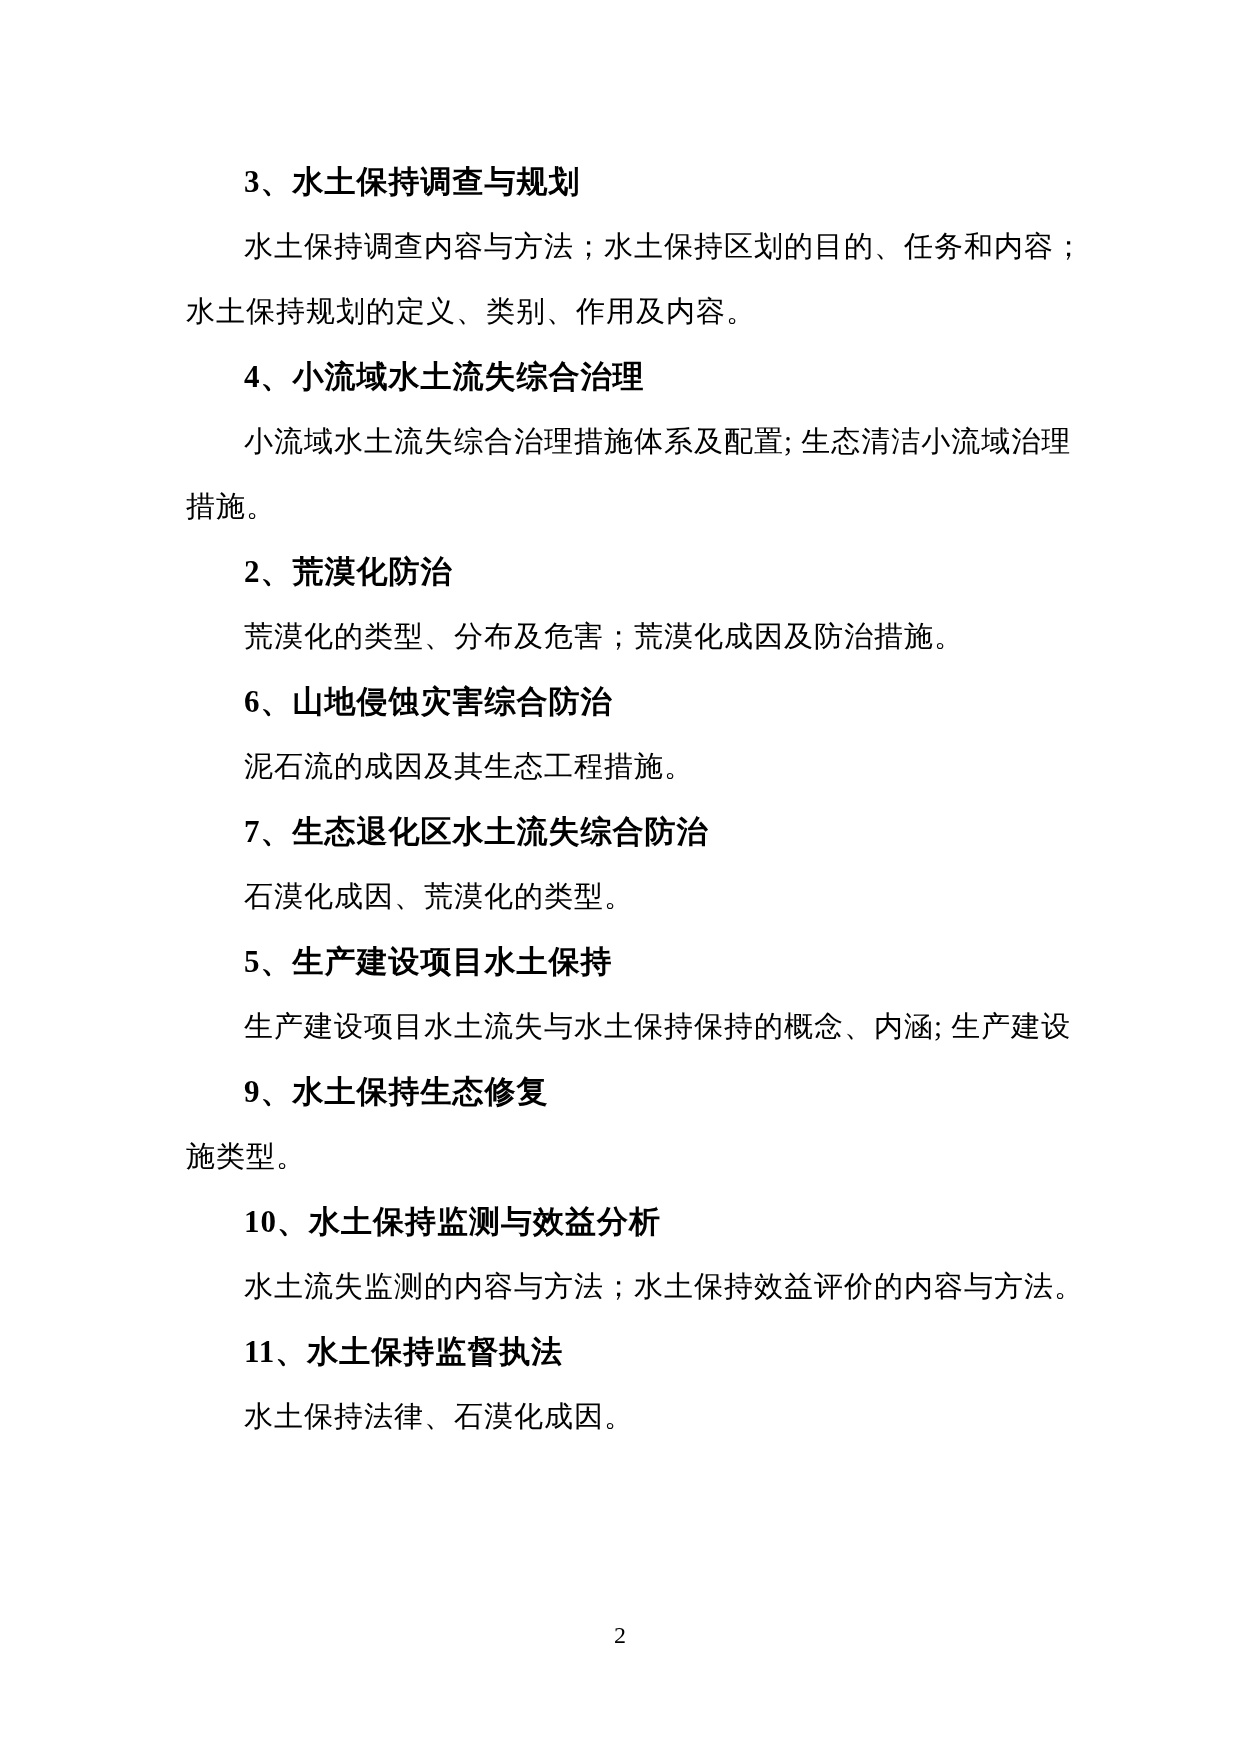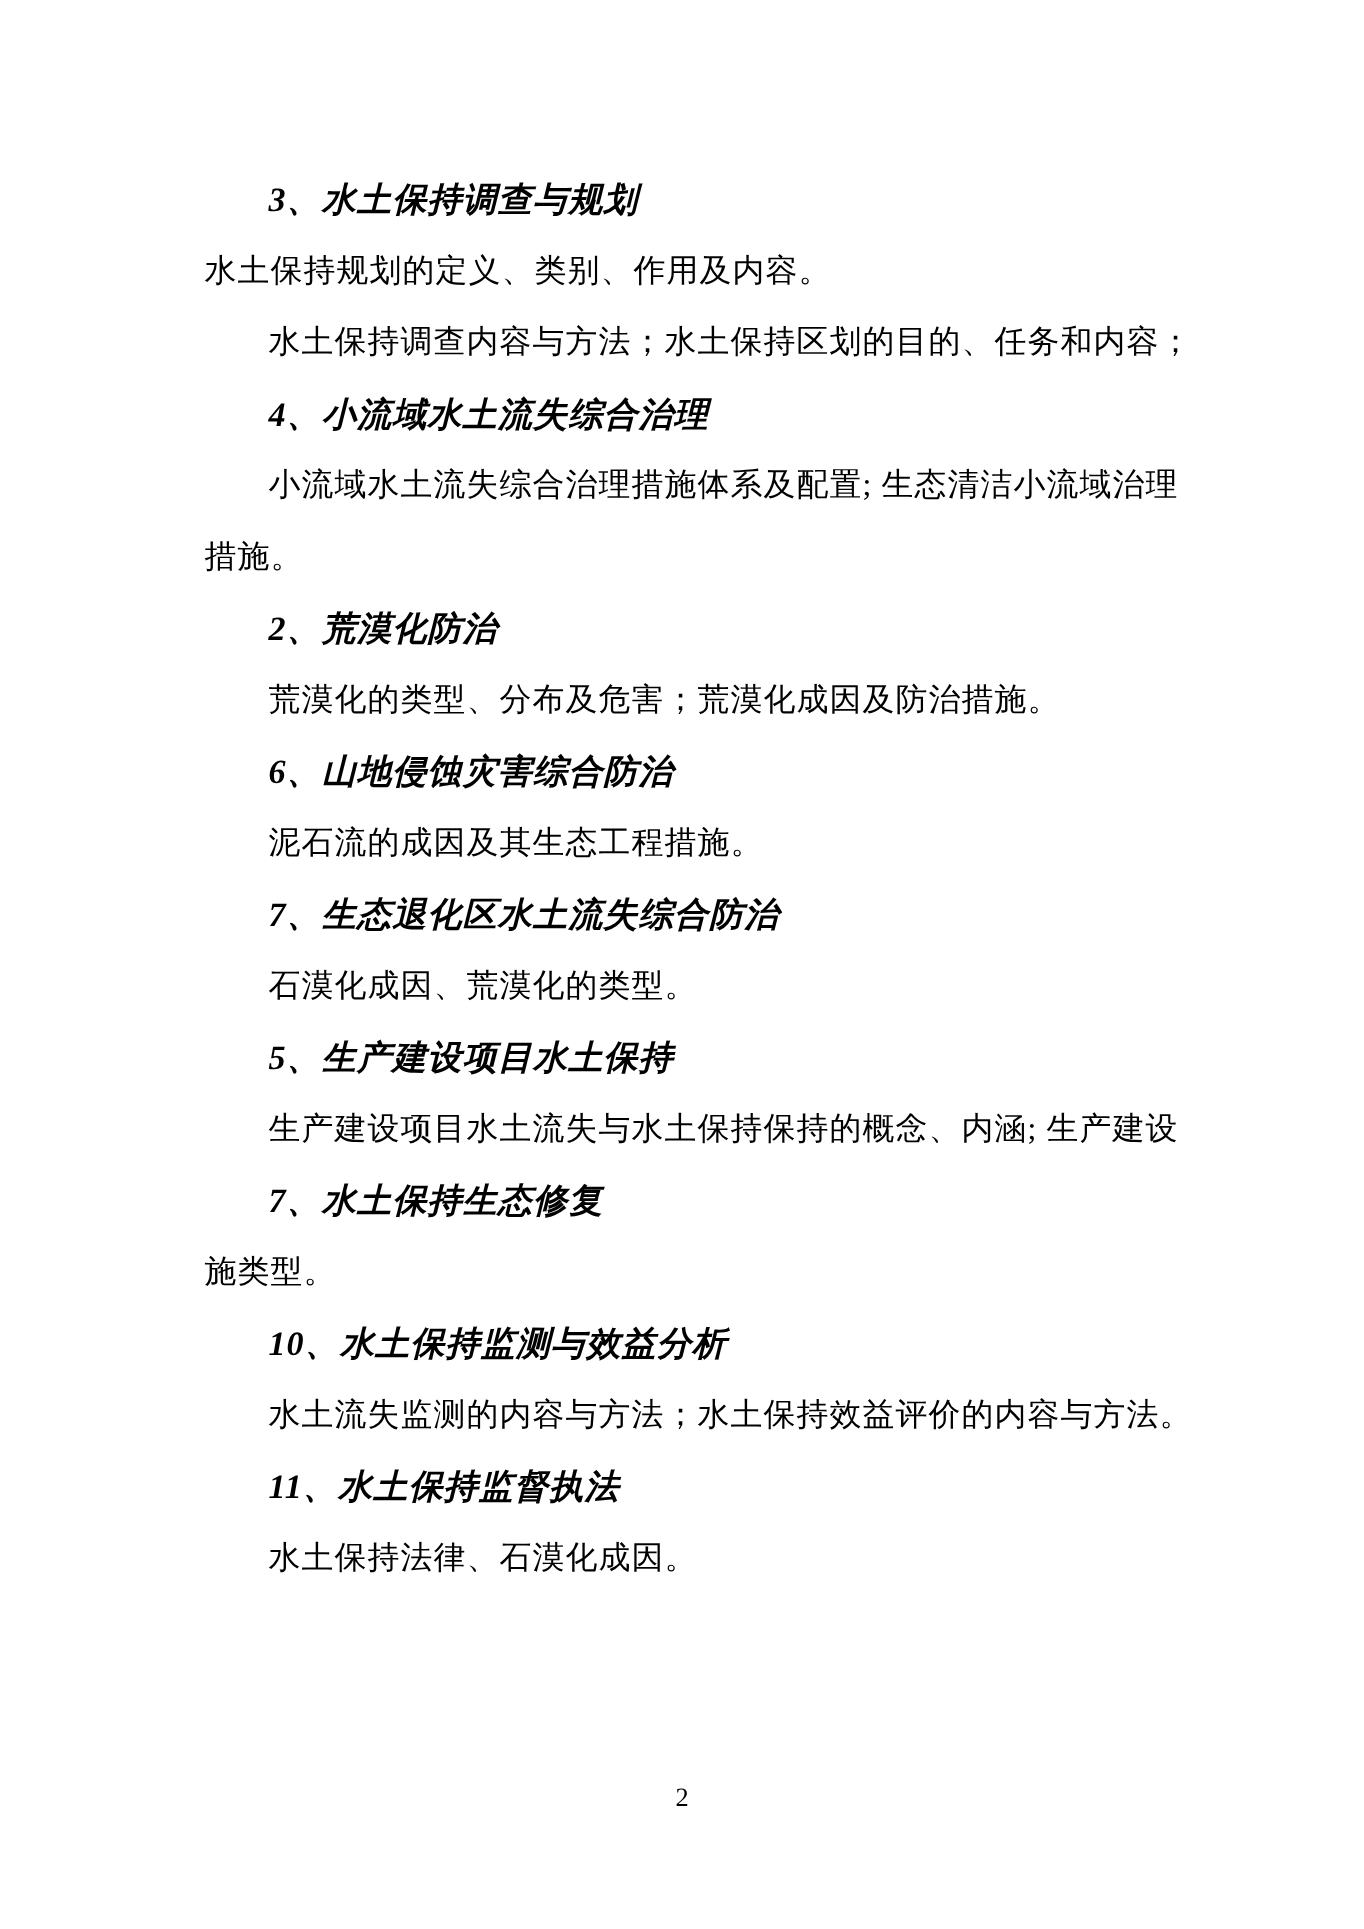--- a/index.html
+++ b/index.html
@@ -22,21 +22,20 @@
     height:65px;
     line-height:65px;
     font-size:29px;
     letter-spacing:1px;
     white-space:nowrap;
     color:#000000;
   }
   .heading{
     font-weight:bold;
     font-size:31px;
-    font-style:italic;
   }
   .indent{
     padding-left:58px;
   }
   .page-num{
     position:absolute;
     top:1620px;
     left:0;
     width:100%;
     text-align:center;
@@ -45,40 +44,40 @@
     color:#000000;
   }
 </style>
 </head>
 <body>
 
 <div class="page">
   <div class="content">
 
     <div class="line heading indent">3、水土保持调查与规划</div>
+    <div class="line indent">水土保持调查内容与方法；水土保持区划的目的、任务和内容；</div>
     <div class="line">水土保持规划的定义、类别、作用及内容。</div>
-    <div class="line indent">水土保持调查内容与方法；水土保持区划的目的、任务和内容；</div>
 
     <div class="line heading indent">4、小流域水土流失综合治理</div>
     <div class="line indent">小流域水土流失综合治理措施体系及配置; 生态清洁小流域治理</div>
     <div class="line">措施。</div>
 
     <div class="line heading indent">2、荒漠化防治</div>
     <div class="line indent">荒漠化的类型、分布及危害；荒漠化成因及防治措施。</div>
 
     <div class="line heading indent">6、山地侵蚀灾害综合防治</div>
     <div class="line indent">泥石流的成因及其生态工程措施。</div>
 
     <div class="line heading indent">7、生态退化区水土流失综合防治</div>
     <div class="line indent">石漠化成因、荒漠化的类型。</div>
 
     <div class="line heading indent">5、生产建设项目水土保持</div>
     <div class="line indent">生产建设项目水土流失与水土保持保持的概念、内涵; 生产建设</div>
 
-    <div class="line heading indent">7、水土保持生态修复</div>
+    <div class="line heading indent">9、水土保持生态修复</div>
     <div class="line">施类型。</div>
 
     <div class="line heading indent">10、水土保持监测与效益分析</div>
     <div class="line indent">水土流失监测的内容与方法；水土保持效益评价的内容与方法。</div>
 
     <div class="line heading indent">11、水土保持监督执法</div>
     <div class="line indent">水土保持法律、石漠化成因。</div>
 
   </div>
 

